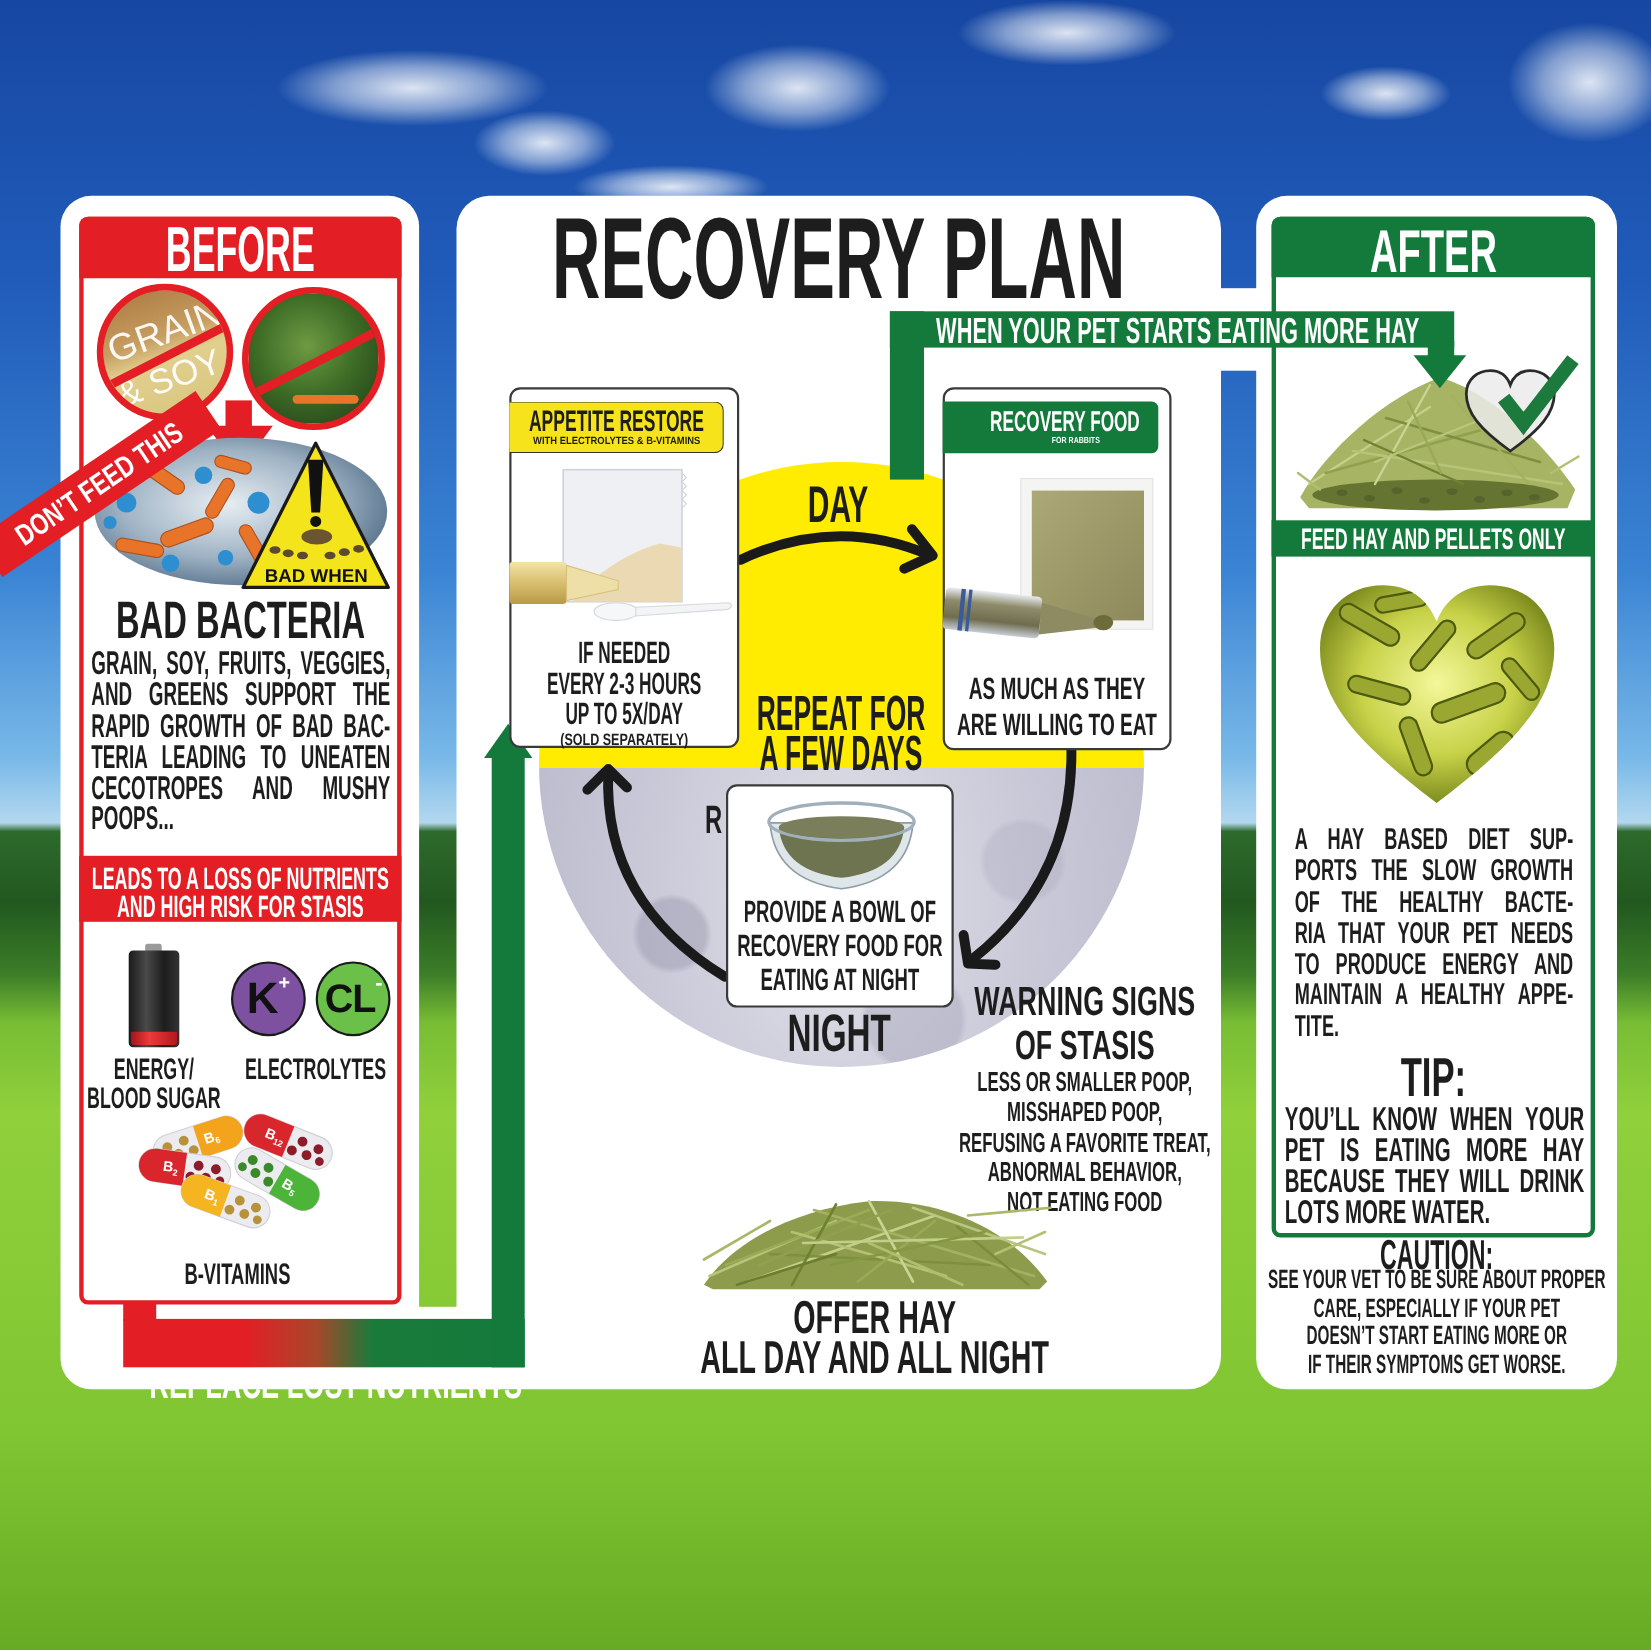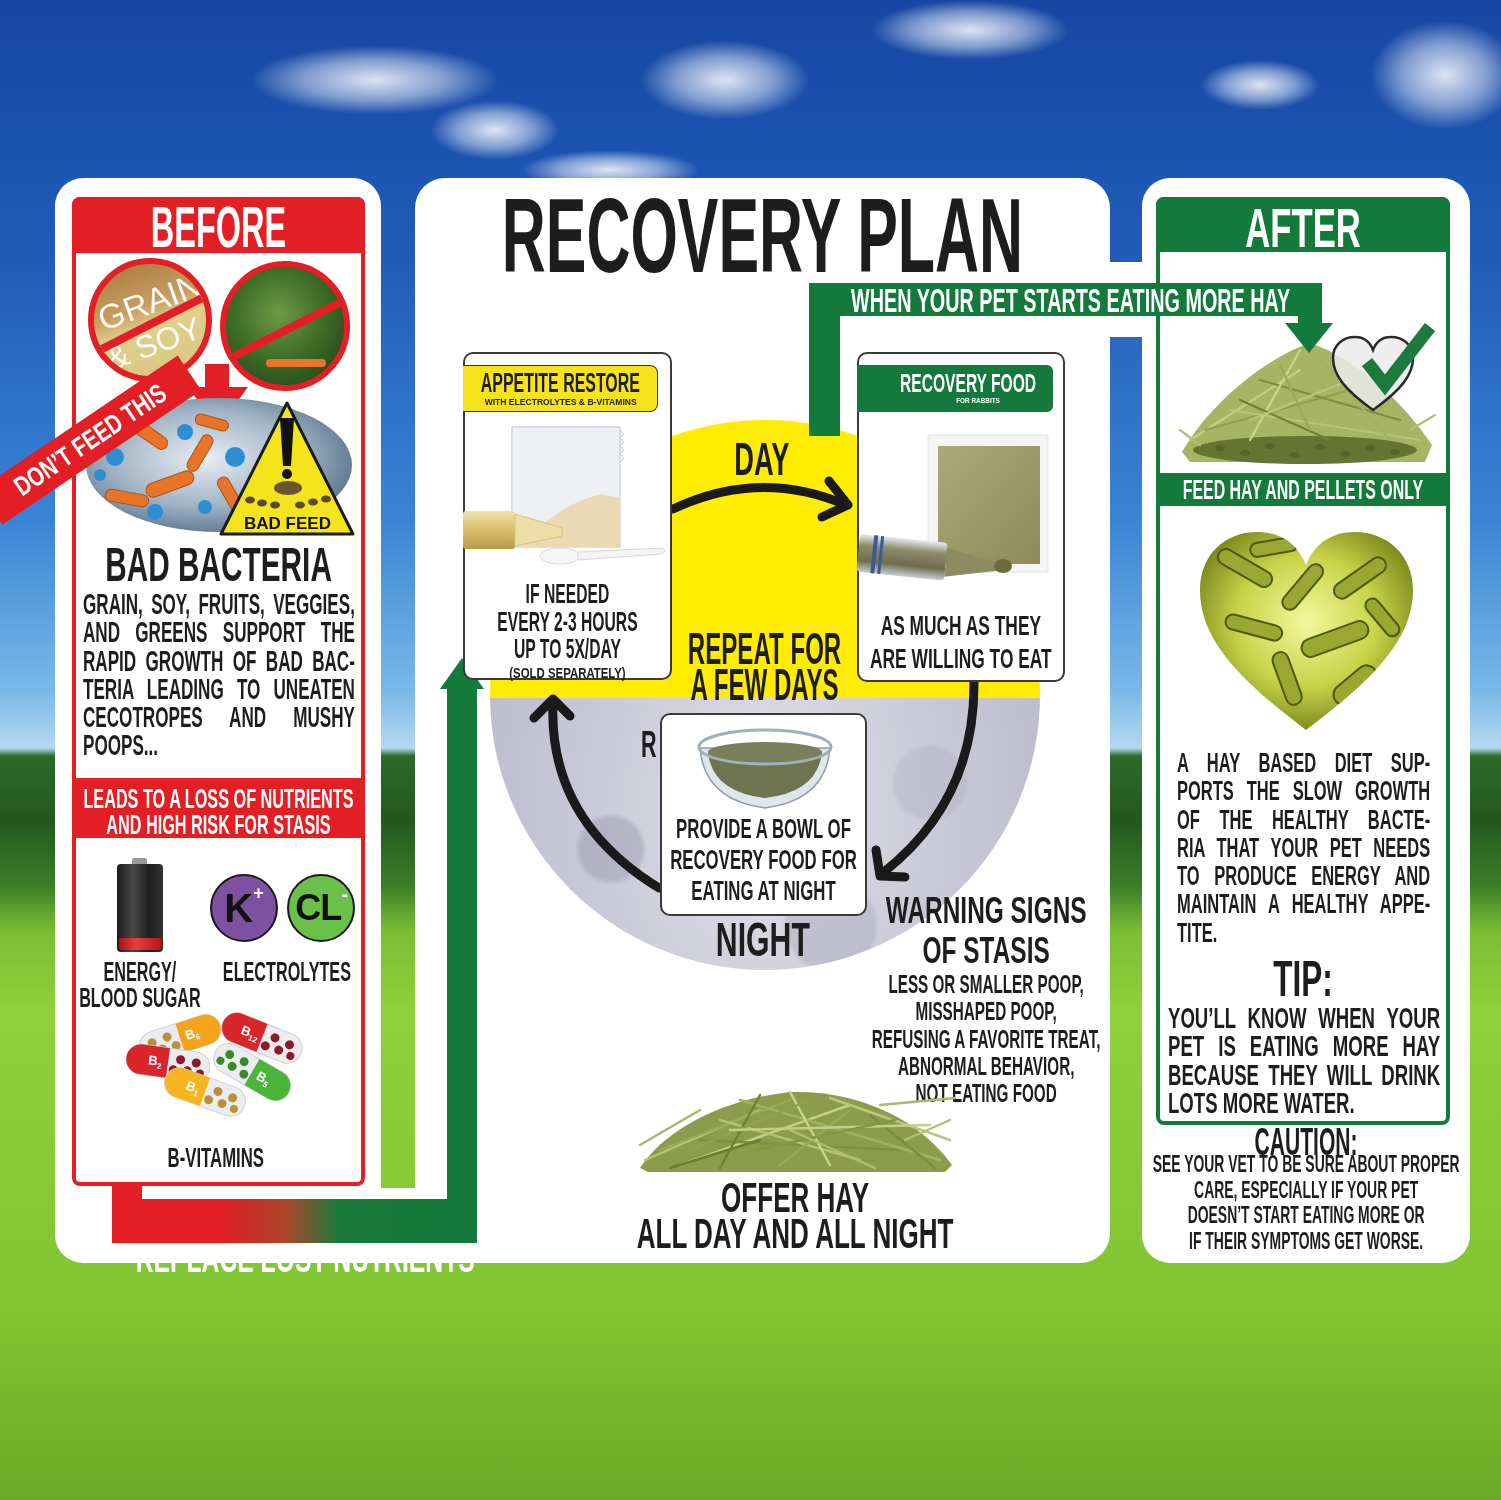--- a/index.html
+++ b/index.html
@@ -98,21 +98,21 @@
   <ellipse cx="288" cy="488" rx="14" ry="7" fill="#6a5530"></ellipse>
   <g fill="#5b4a2e">
     <ellipse cx="250" cy="500" rx="5" ry="3.5"></ellipse>
       <ellipse cx="262" cy="503" rx="5" ry="3.5"></ellipse>
     <ellipse cx="275" cy="505" rx="5" ry="3.5"></ellipse>
       <ellipse cx="300" cy="505" rx="5" ry="3.5"></ellipse>
     <ellipse cx="313" cy="502" rx="5" ry="3.5"></ellipse>
       <ellipse cx="326" cy="499" rx="5" ry="3.5"></ellipse>
   </g>
 </svg>
-<div class="t c" style="left:230px;top:515px;width:115px;font-size:17px;color:#111">BAD FEED</div>
+<div class="t c" style="left:230px;top:515px;width:115px;font-size:17px;color:#111">BAD WHEN</div>
 
 <div class="abs" style="left:-30px;top:419px;width:240px;height:42px;background:#e31e24;transform:rotate(-34deg);text-align:center;line-height:42px">
   <span style="display:inline-block;font-weight:bold;font-size:27px;color:#fff;transform:scaleX(.76);white-space:nowrap;font-family:'Liberation Sans',sans-serif">DON’T FEED THIS</span>
 </div>
 
 <div class="t c" style="left:72px;top:541px;width:473px;font-size:48px;transform:scaleX(.62)">BAD BACTERIA</div>
 
 <div class="t jb" style="left:83px;top:590px;width:477px;font-size:30px;line-height:28.3px;transform:scaleX(.57)">
   <div>GRAIN, SOY, FRUITS, VEGGIES,</div>
   <div>AND GREENS SUPPORT THE</div>

